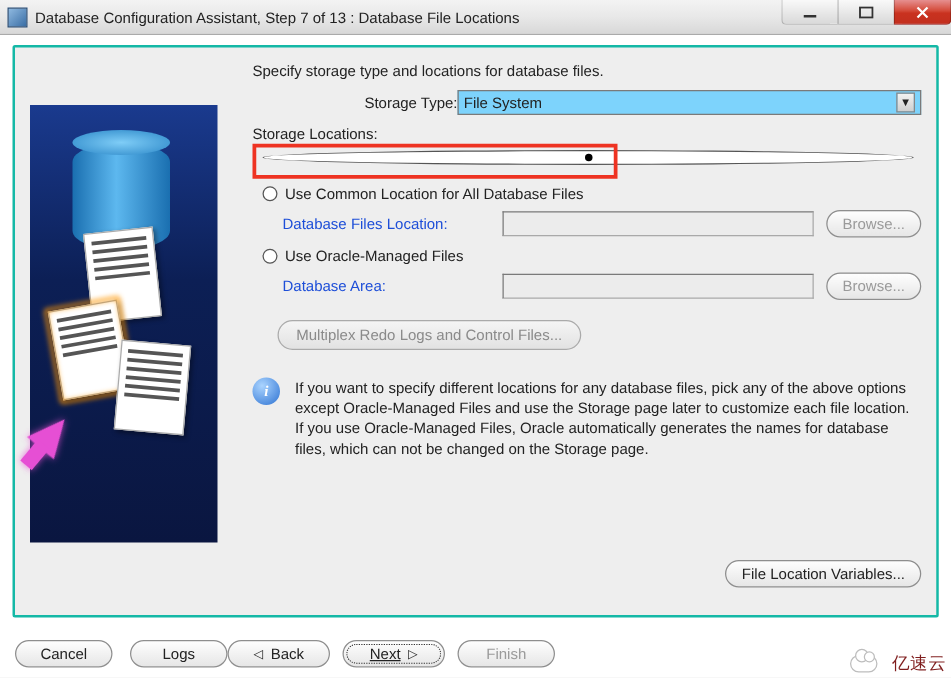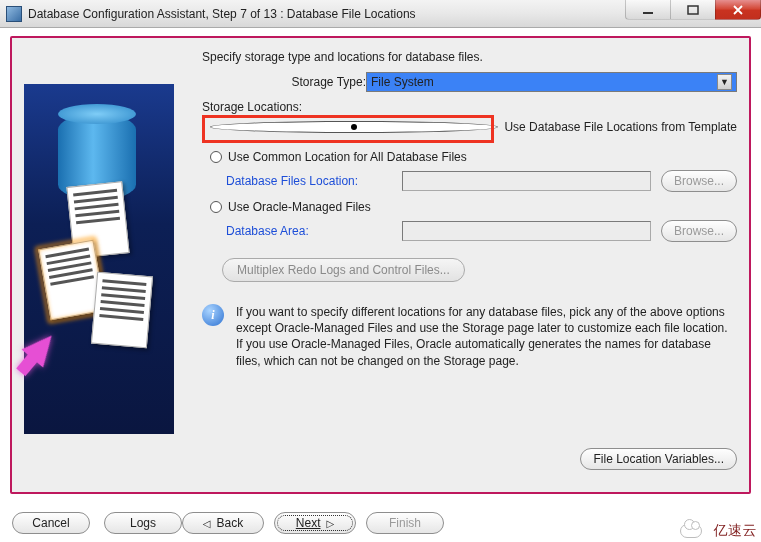--- a/index.html
+++ b/index.html
@@ -52,21 +52,21 @@
   background: linear-gradient(to bottom,#e68f8f 0%, #d44b3a 45%, #c93220 55%, #c22f1e 100%);
   color: #fff;
   border-bottom-right-radius: 4px;
 }
 .winbtn.min { border-bottom-left-radius: 4px; }
 .winbtn svg { width: 12px; height: 10px; }
 .outer {
   position: absolute;
   left: 10px; right: 10px; top: 36px;
   height: 458px;
-  border: 2px solid #be185d;
+  border: 2px solid #14b8a6;
   background: #eee;
   border-radius: 2px;
 }
 .sidepanel {
   position: absolute;
   left: 12px; top: 46px;
   width: 150px; height: 350px;
   background: linear-gradient(to bottom,#1a3a8e 0%, #0c1f55 40%, #0a1640 100%);
 }
 
@@ -114,21 +114,21 @@
 }
 .content {
   position: absolute;
   left: 190px; right: 12px; top: 12px; bottom: 12px;
   color: #222;
 }
 .row { display:flex; align-items:center; margin-bottom:6px; }
 .lblcol { width: 164px; }
 .sel {
   flex:1; height:20px;
-  background:#3b82f6; border:1px solid #7a7a7a;
+  background:#7dd3fc; border:1px solid #7a7a7a;
   display:flex; align-items:center; padding:0 4px;
   justify-content:space-between;
 }
 .sel .chev { width:15px; height:16px; background:linear-gradient(#f2f2f2,#cfcfcf); border:1px solid #888; display:flex;align-items:center;justify-content:center; font-size:9px; }
 .section-title { margin: 8px 0 6px; }
 .radio-row { display:flex; align-items:center; margin: 6px 0 6px 8px; }
 .radio {
   width:12px; height:12px; border:1px solid #555; border-radius:50%;
   margin-right:6px; display:inline-flex; align-items:center; justify-content:center;
   background:#fff;
@@ -261,21 +261,20 @@
         <span>File System</span>
         <span class="chev">▼</span>
       </div>
     </div>
 
     <div class="section-title">Storage Locations:</div>
 
     <div style="position:relative;">
       <div class="radio-row">
         <span class="radio sel"></span>
-        <span>Use Database File Locations from Template</span>
       </div>
       <div class="highlight" style="left:0px; top:-5px; width:292px; height:28px;"></div>
     </div>
 
     <div class="radio-row" style="margin-top:16px;">
       <span class="radio"></span>
       <span>Use Common Location for All Database Files</span>
     </div>
     <div class="sub">
       <div class="field-row">

